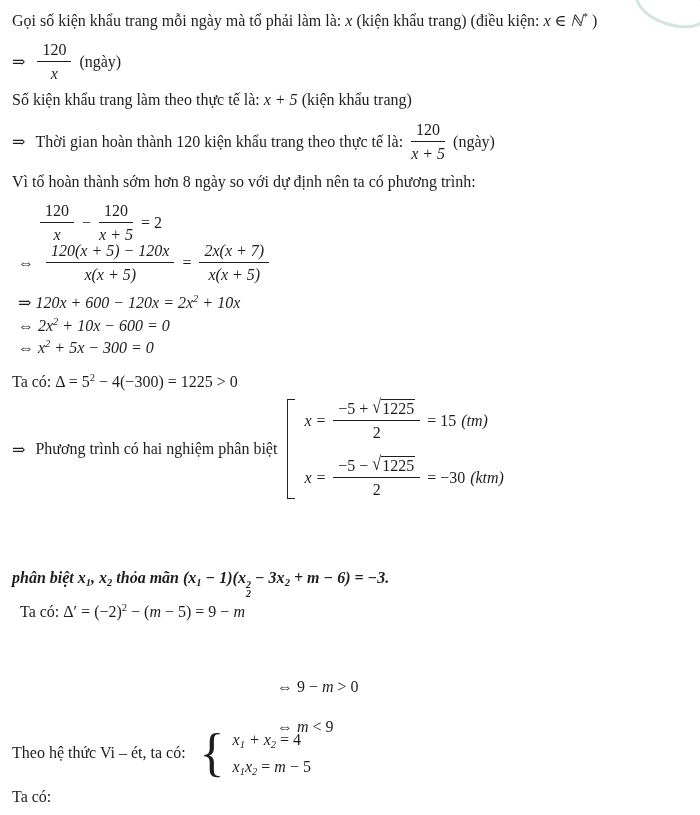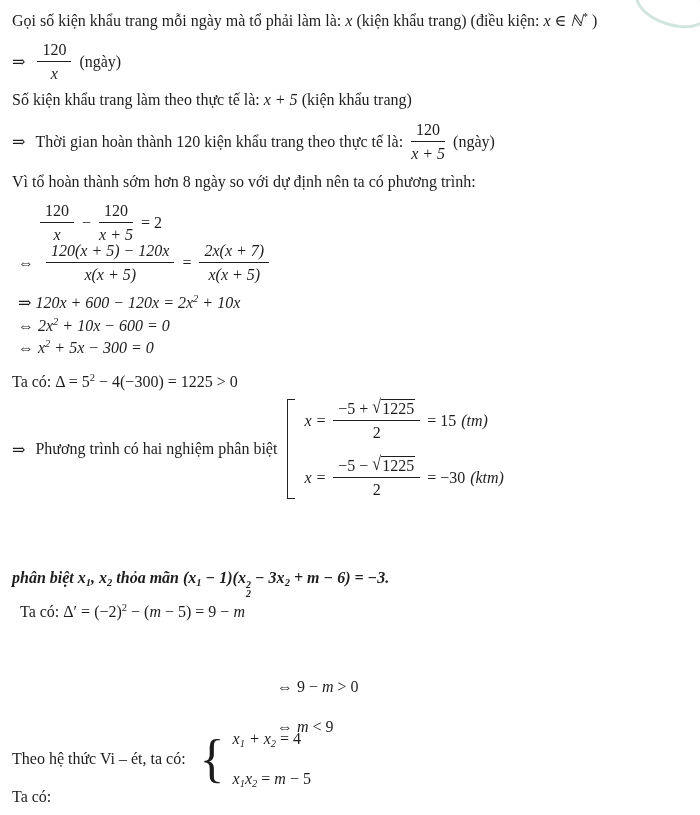--- a/index.html
+++ b/index.html
@@ -22,21 +22,21 @@
   .frac .num{border-bottom:1.4px solid #1d1d1d;padding:0 5px 2px;white-space:nowrap;}
   .frac .den{padding-top:2px;white-space:nowrap;}
   .sqrt{white-space:nowrap;}
   .rsign{display:inline-block;transform:scaleY(1.2);transform-origin:70% 100%;}
   .rbody{border-top:1.3px solid #1d1d1d;padding:0 1px;}
   .cases{display:flex;align-items:center;margin-left:4px;}
   .lbracket{width:7px;align-self:stretch;border:1.7px solid #222;border-right:none;margin-right:9px;}
   .cases-body{display:flex;flex-direction:column;gap:14px;}
   .case{gap:5px;}
   .brace{font-size:52px;line-height:50px;font-weight:400;margin:0 2px 0 8px;}
-  .sys{display:flex;flex-direction:column;gap:18px;}
+  .sys{display:flex;flex-direction:column;gap:5px;}
   .stack{display:inline-flex;flex-direction:column;font-size:10px;line-height:9px;
          vertical-align:-5px;text-align:left;}
   .jline{width:676px;text-align:justify;text-align-last:justify;white-space:normal;}
   .wm-arc{position:absolute;top:-16px;right:-10px;width:70px;height:36px;
           border:3px solid #c2dcd6;border-radius:50%;transform:rotate(18deg);opacity:.75;}
 </style>
 </head>
 <body>
 
 <div class="page">

